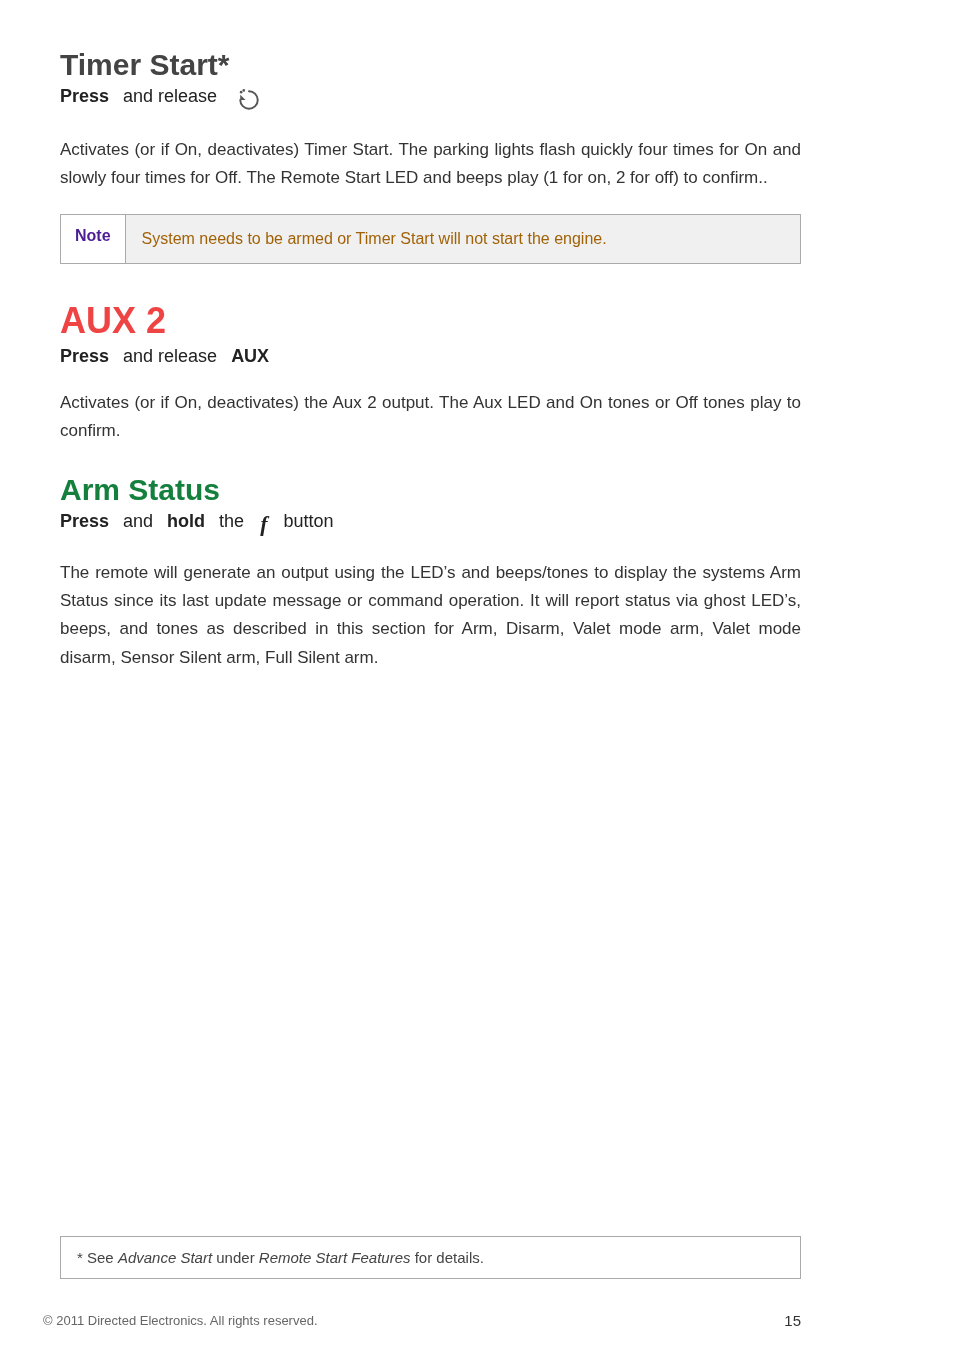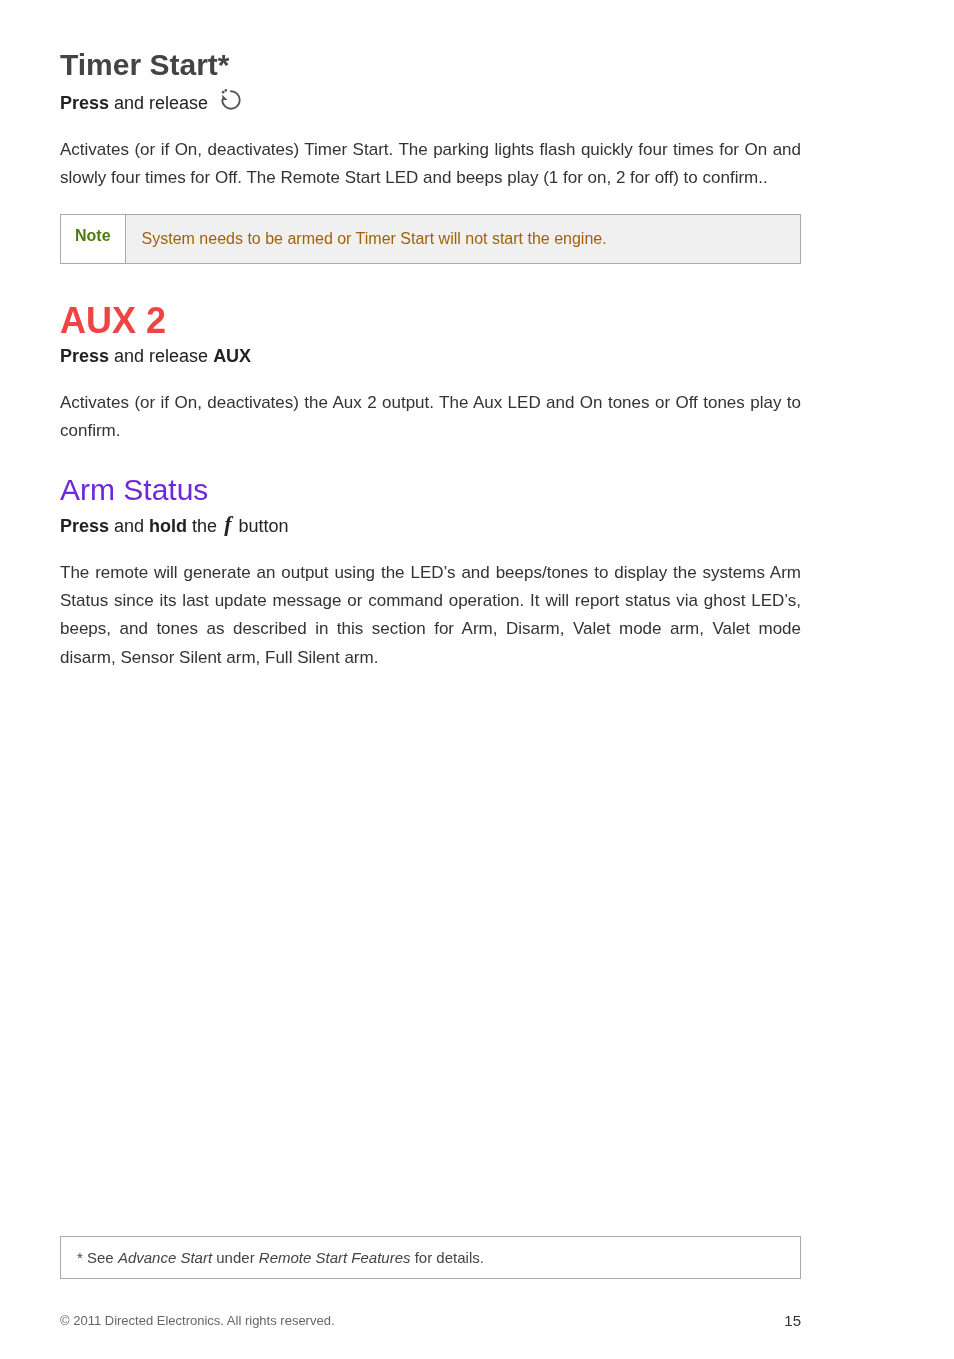--- a/index.html
+++ b/index.html
@@ -34,22 +34,22 @@
       font-weight: bold;
       font-family: 'Arial', sans-serif;
       color: #444444;
       margin-bottom: 4px;
     }
 
     .press-line {
       font-size: 18px;
       color: #222222;
       display: flex;
-      align-items: flex-end;
-      gap: 5px;
+      align-items: flex-start;
+      gap: 14px;
     }
 
     .press-bold {
       font-weight: bold;
     }
 
     .icon-timer {
       display: inline-block;
       font-size: 22px;
       color: #555;
@@ -70,21 +70,21 @@
       margin-top: 22px;
       margin-bottom: 36px;
       background: #f0f0f0;
     }
 
     .note-label {
       font-weight: bold;
       font-size: 16px;
       padding: 12px 14px 12px 14px;
       white-space: nowrap;
-      color: #4d7c0f;
+      color: #4c1d95;
       border-right: 1px solid #aaaaaa;
       display: flex;
       align-items: flex-start;
       background: #ffffff;
     }
 
     .note-text {
       font-size: 16px;
       padding: 12px 16px;
       line-height: 1.5;
@@ -108,22 +108,22 @@
       font-weight: 900;
     }
 
     
     .section-arm-status {
       margin-bottom: 28px;
     }
 
     .section-title-arm {
       font-size: 30px;
-      font-weight: normal;
-      color: #6d28d9;
+      font-weight: bold;
+      color: #15803d;
       margin-bottom: 4px;
     }
 
     .f-italic {
       font-style: italic;
       font-family: Georgia, serif;
       font-size: 22px;
       font-weight: bold;
       display: inline-block;
       margin: 0 2px;
@@ -145,21 +145,21 @@
       color: #444444;
     }
 
     .footer-note em {
     }
 
     
     .page-footer {
       position: absolute;
       bottom: 30px;
-      left: 60px;
+      left: 43px;
       right: 60px;
       display: flex;
       justify-content: space-between;
       align-items: center;
       font-size: 13px;
       color: #666666;
     }
 
     .page-number {
       font-size: 15px;

